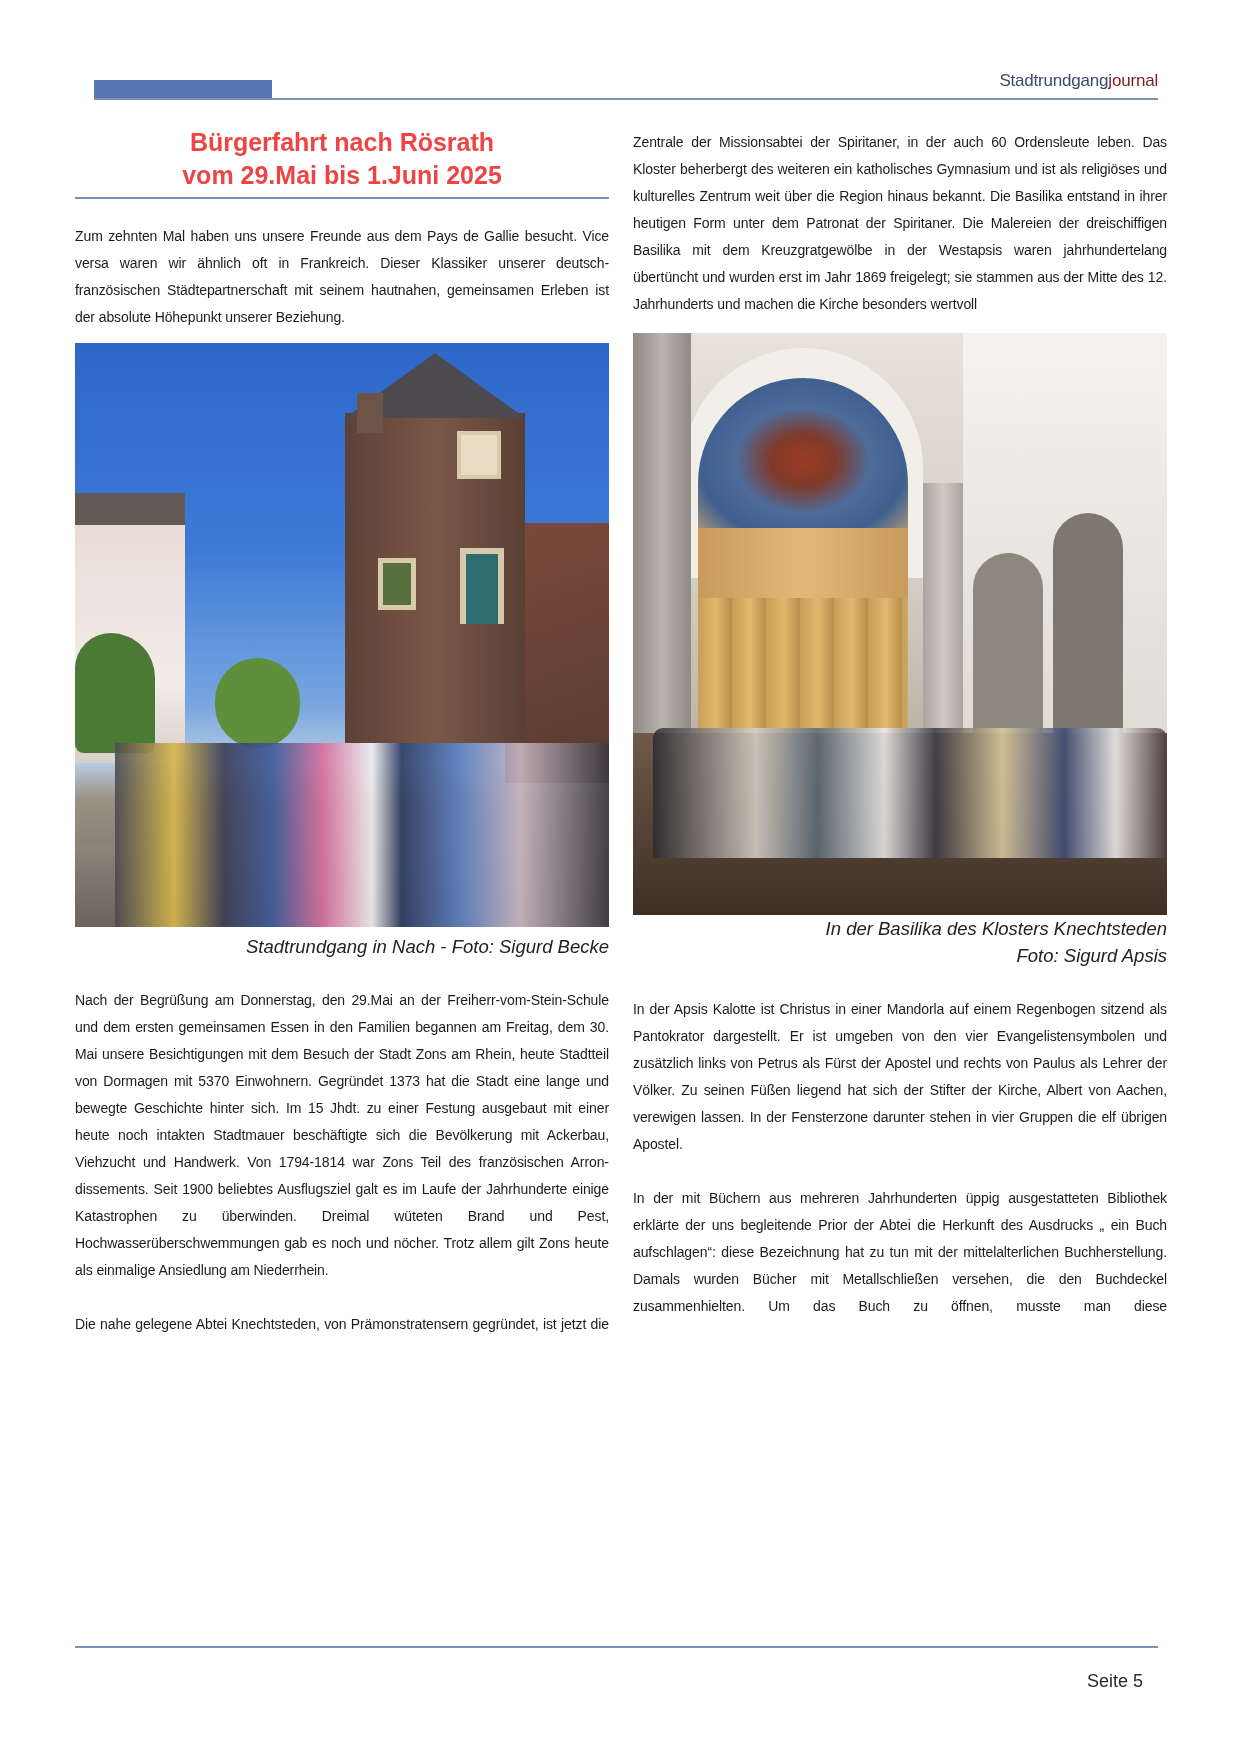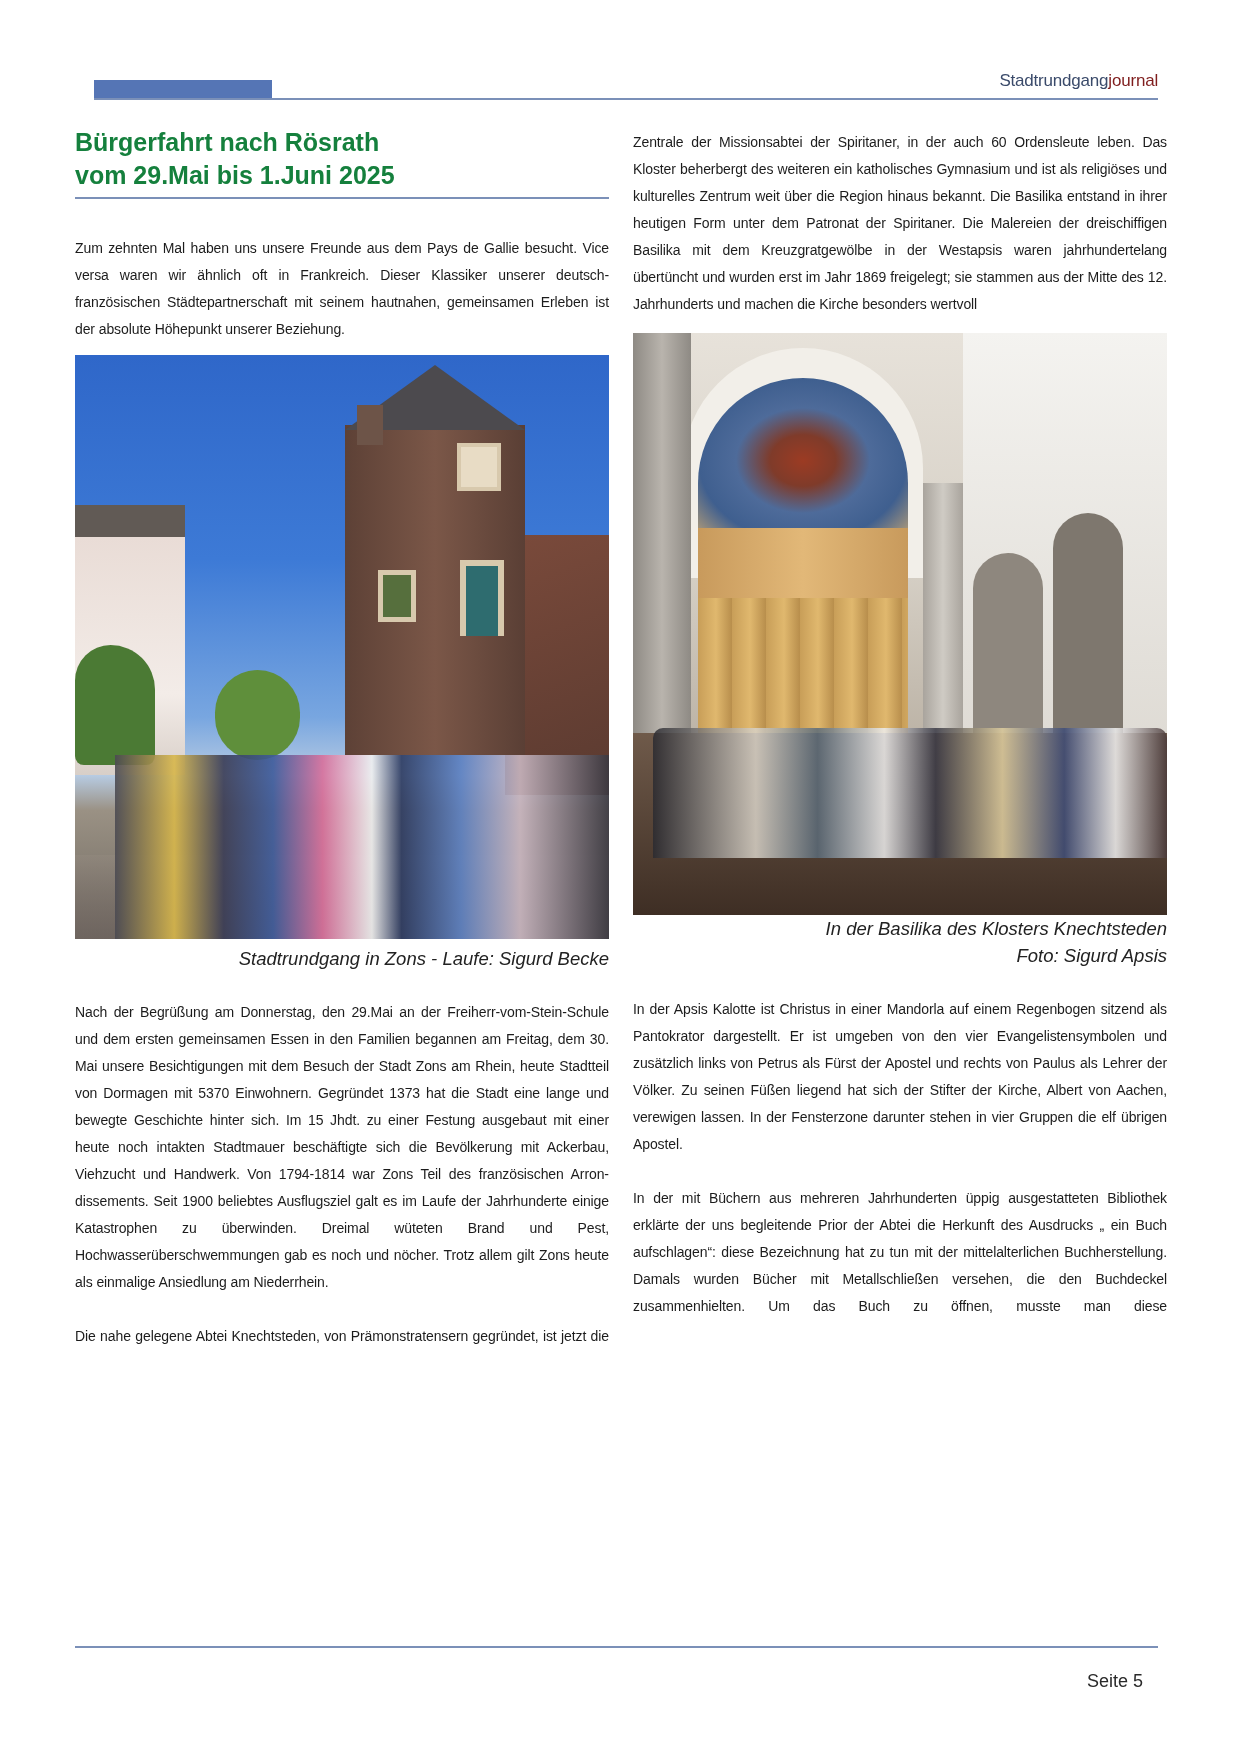--- a/index.html
+++ b/index.html
@@ -10,22 +10,22 @@
   .hdr-block { position: absolute; left: 94px; top: 80px; width: 178px; height: 19px; background: #5575b5; }
   .hdr-rule { position: absolute; left: 94px; top: 98px; width: 1064px; height: 2px; background: #7b90b8; }
   .hdr-title { position: absolute; right: 82px; top: 71px; font-size: 17px; color: #3a4a6a; letter-spacing: -0.2px; }
   .hdr-title .accent { color: #7f1d1d; }
 
   .col { position: absolute; width: 534px; }
   .col-left { left: 75px; top: 126px; }
   .col-right { left: 633px; top: 129px; }
 
   .headline {
-    color: #15803d; font-weight: bold; font-size: 25px; line-height: 33px;
-    padding-bottom: 5px; border-bottom: 2px solid #7b90b8; margin-bottom: 36px;
+    text-align: center; color: #ef4444; font-weight: bold; font-size: 25px; line-height: 33px;
+    padding-bottom: 5px; border-bottom: 2px solid #7b90b8; margin-bottom: 24px;
   }
   p.body {
     margin: 0; font-size: 14px; line-height: 27px; text-align: justify; letter-spacing: -0.1px;
     hyphens: manual;
   }
   p.body b { font-weight: normal; }
   .gap { height: 27px; }
 
   .photo { position: relative; overflow: hidden; }
   .caption { font-style: italic; font-size: 18.5px; line-height: 27px; text-align: right; color: #222; }
@@ -92,21 +92,21 @@
     <div class="zons-wall"></div>
     <div class="zons-tower"></div>
     <div class="zons-roof"></div>
     <div class="zons-chimney"></div>
     <div class="zons-win"></div>
     <div class="zons-door"></div>
     <div class="zons-shutter"></div>
     <div class="zons-ground"></div>
     <div class="zons-crowd"></div>
   </div>
-  <div class="caption" style="margin-top:6px;">Stadtrundgang in Zons - Laufe: Sigurd Becke</div>
+  <div class="caption" style="margin-top:6px;">Stadtrundgang in Nach - Foto: Sigurd Becke</div>
 
   <div style="height:27px;"></div>
   <p class="body"><span>Nach der Begrüßung am </span><b>Donnerstag, den 29.Mai</b><span> an der Freiherr-vom-Stein-Schule und dem ersten gemeinsamen Essen in den Familien begannen am </span><b>Freitag, dem 30. Mai</b><span> unsere Besichtigun­gen mit dem Besuch der Stadt Zons am Rhein, heute Stadtteil von Dormagen mit 5370 Einwoh­nern. Gegründet 1373 hat die Stadt eine lange und bewegte Geschichte hinter sich. Im 15 Jhdt. zu einer Festung ausgebaut mit einer heute noch intakten Stadtmauer beschäftigte sich die Bevölke­rung mit Ackerbau, Viehzucht und Handwerk. Von 1794-1814 war Zons Teil des französischen Arron­dissements. Seit 1900 beliebtes Ausflugsziel galt es im Laufe der Jahrhunderte einige Katastrophen zu überwinden. Dreimal wüteten Brand und Pest, Hochwasserüberschwemmungen gab es noch und nöcher. Trotz allem gilt Zons heute als einma­lige Ansiedlung am Niederrhein.</span></p>
   <div class="gap"></div>
   <p class="body" style="text-align-last: justify;">Die nahe gelegene Abtei Knechtsteden, von Prämonstratensern gegründet, ist jetzt die</p>
 </div>
 
 <div class="col col-right">
   <p class="body">Zentrale der Missionsabtei der Spiritaner, in der auch 60 Ordensleute leben. Das Kloster beher­bergt des weiteren ein katholisches Gymnasi­um und ist als religiöses und kulturelles Zentrum weit über die Region hinaus bekannt. Die Basilika entstand in ihrer heutigen Form unter dem Patron­at der Spiritaner. Die Malereien der dreischiffigen Basilika mit dem Kreuzgratgewölbe in der Westapsis waren jahrhundertelang übertüncht und wurden erst im Jahr 1869 freigelegt; sie stammen aus der Mitte des 12. Jahrhunderts und machen die Kirche besonders wertvoll</p>
 

